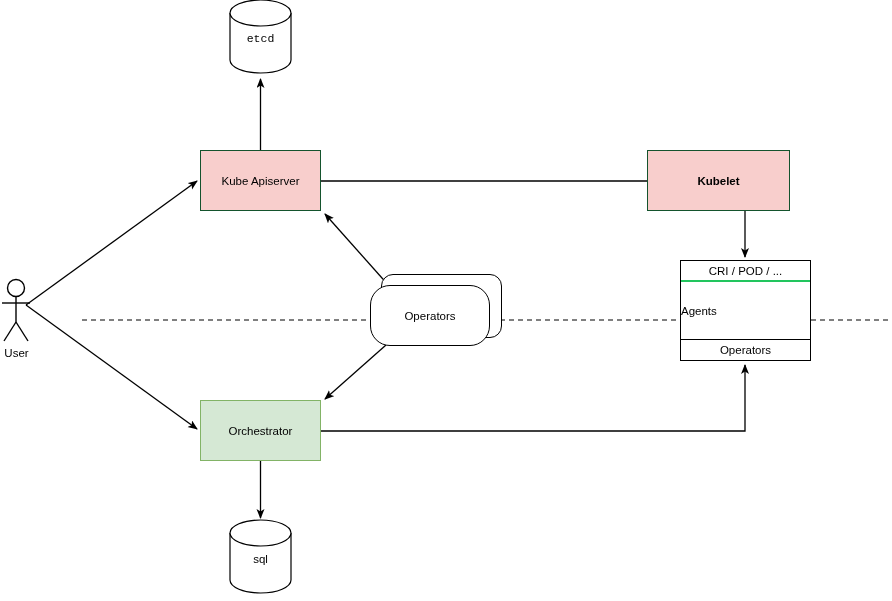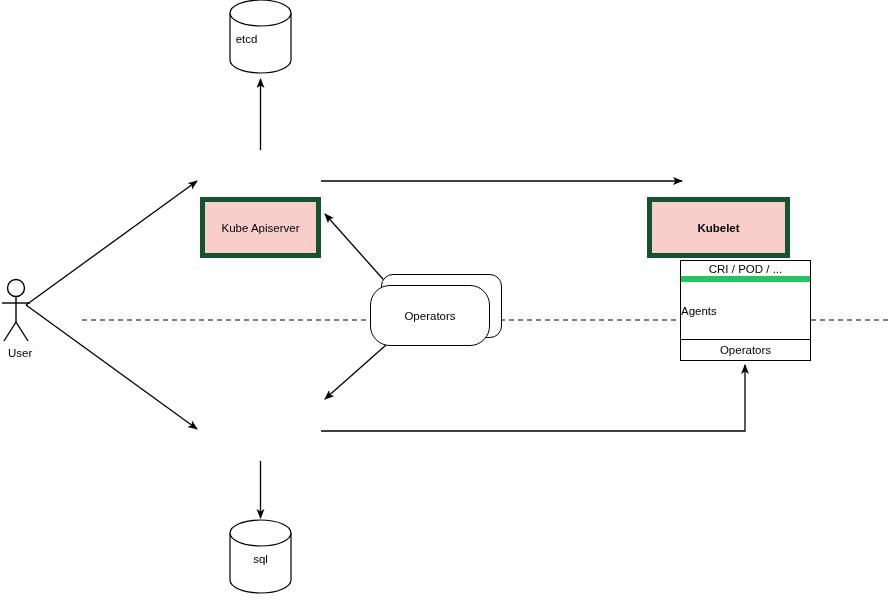--- a/index.html
+++ b/index.html
@@ -39,22 +39,21 @@
     position: absolute;
     box-sizing: border-box;
     display: flex;
     align-items: center;
     justify-content: center;
     font-size: 11.5px;
     color: #000000;
   }
   .box-pink {
     background: #f8cecc;
-    border: 5px solid #14532d;
-    margin-top: 47px;
+    border: 1px solid #14532d;
   }
   .box-green {
     background: #d5e8d4;
     border: 1px solid #82b366;
   }
   .box-white {
     background: #ffffff;
     border: 1px solid #000000;
   }
   .rounded {
@@ -123,41 +122,44 @@
   </svg>
 
   <div class="box box-pink" style="left:200px; top:150px; width:121px; height:61px;">
     <span>Kube Apiserver</span>
   </div>
 
   <div class="box box-pink" style="left:647px; top:150px; width:143px; height:61px;font-weight:bold;">
     <span>Kubelet</span>
   </div>
 
+  <div class="box box-green" style="left:200px; top:400px; width:121px; height:61px;">
+    <span>Orchestrator</span>
+  </div>
 
   <div class="stack-back" style="left:381px; top:274px; width:119px; height:62px;"></div>
   <div class="box box-white rounded" style="left:370px; top:285px; width:120px; height:61px;border-radius:20px;">
     <span>Operators</span>
   </div>
 
   <div style="position:absolute; left:680px; top:260px; width:131px; height:101px;
               border:1px solid #000000; box-sizing:border-box; background:#ffffff;">
-    <div style="height:21px; border-bottom:6px solid #22c55e; box-sizing:border-box;
+    <div style="height:21px; border-bottom:2px solid #22c55e; box-sizing:border-box;
                 display:flex; align-items:center; justify-content:center; font-size:11.5px;">
       <span>CRI / POD / ...</span>
     </div>
     <div style="height:57px; display:flex; align-items:center; 
                 font-size:11.5px;">
       <span>Agents</span>
     </div>
     <div style="height:21px; border-top:1px solid #000000; box-sizing:border-box;
                 display:flex; align-items:center; justify-content:center; font-size:11.5px;">
       <span>Operators</span>
     </div>
   </div>
 
-  <div class="node-label" style="left:216px; top:33px; width:61px;">etcd</div>
+  <div class="node-label" style="left:230px; top:33px; width:61px;font-family:Liberation Mono, monospace;">etcd</div>
 
   <div class="node-label" style="left:230px; top:553px; width:61px;">sql</div>
 
-  <div class="node-label" style="left:8px; top:347px; width:33px; text-align:left;">User</div>
+  <div class="node-label" style="left:0px; top:347px; width:33px; text-align:center;">User</div>
 
 </div>
 
 </body></html>

